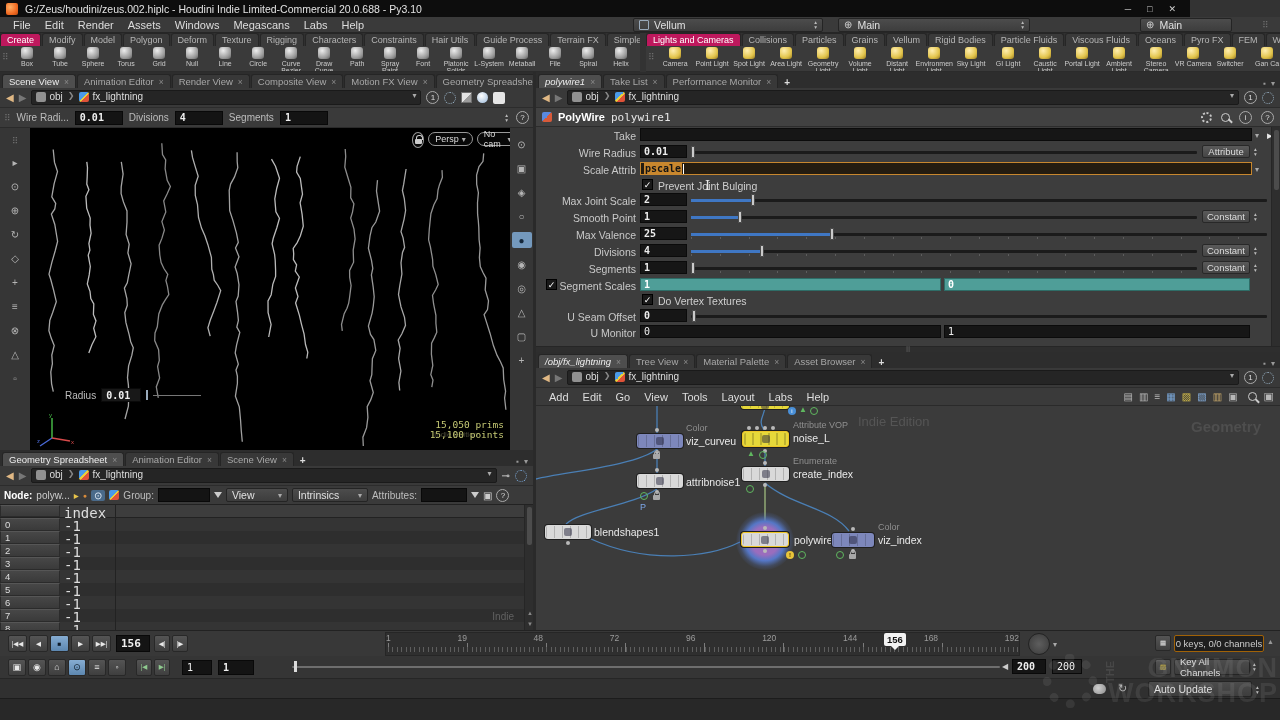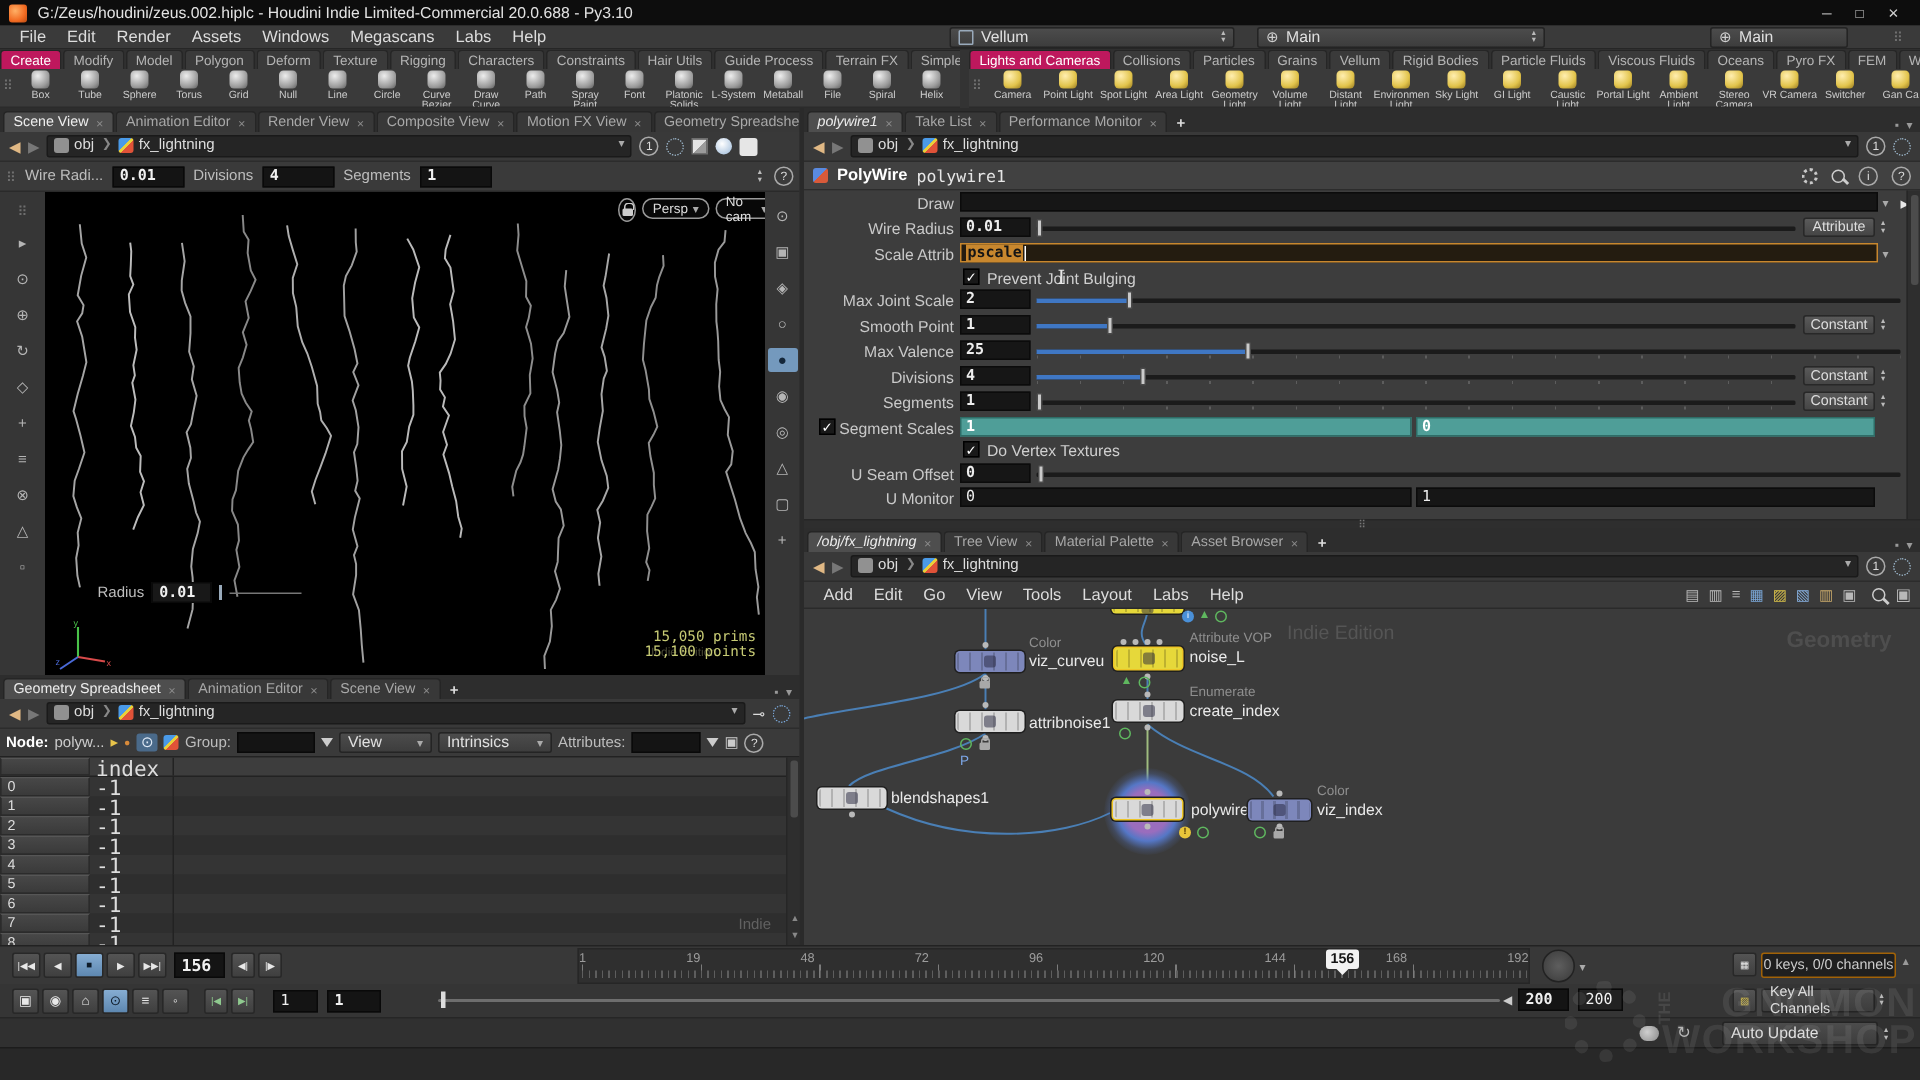--- a/index.html
+++ b/index.html
@@ -3,21 +3,21 @@
 <meta charset="utf-8">
 <style>
   *{box-sizing:border-box;margin:0;padding:0}
   html,body{background:#1a1a1a}
   #app{position:relative;width:1280px;height:720px;background:#333;overflow:hidden;
        font-family:"Liberation Sans",sans-serif;font-size:11px;color:#ccc}
   .abs{position:absolute}
   .mono{font-family:"DejaVu Sans Mono",monospace}
 
   
-  .titlebar{left:0;top:0;width:1280px;height:17px;background:#0d0d0d;display:flex;align-items:center;gap:7px;padding:0 6px;color:#e3e3e3;font-size:10.5px}
+  .titlebar{left:0;top:0;width:1190px;height:17px;background:#0d0d0d;display:flex;align-items:center;gap:7px;padding:0 6px;color:#e3e3e3;font-size:10.5px}
   .hlogo{width:12px;height:12px;border-radius:2px;background:radial-gradient(circle at 35% 35%,#ffb066,#f26b22 60%,#b84a12)}
   .winbtns{margin-left:auto;display:flex;gap:16px;color:#cfcfcf;font-size:9px;padding-right:8px}
   .menubar{left:0;top:17px;width:1280px;height:16px;background:#3a3a3a;border-bottom:1px solid #262626;display:flex;align-items:center;padding:0 6px;gap:2px}
   .mitem{padding:0 7px;color:#ddd;font-size:11px}
   .mockselect{display:flex;align-items:center;gap:5px;background:linear-gradient(#4c4c4c,#3d3d3d);border:1px solid #242424;border-radius:2px;height:14px;padding:0 5px;font-size:10.5px;color:#e0e0e0}
   .spin{display:flex;flex-direction:column;line-height:4.5px;font-size:5.5px;color:#bbb}
   .msq{width:10px;height:10px;border:1px solid #9ab;border-radius:1px;display:inline-block}
   .mcirc{color:#cfcfcf;font-size:10px}
 
   
@@ -718,21 +718,21 @@
     <span style="margin-left:auto;display:flex;gap:9px;align-items:center">
       <span class="gearc"></span>
       <span class="magicon"></span>
       <span class="cbadge">i</span>
       <span class="cbadge">?</span>
     </span>
   </div>
 
   <div class="abs params">
     <div class="prow" style="top:1px">
-      <span class="plabel">Draw</span>
+      <span class="plabel">Take</span>
       <span class="pfield" style="left:104px;width:612px;font-weight:normal"></span>
       <span class="chev" style="position:absolute;left:719px;top:3px">▾</span>
       <span style="position:absolute;left:731px;top:1px;color:#e8e8e8">▸</span>
     </div>
     <div class="prow" style="top:18px">
       <span class="plabel">Wire Radius</span>
       <span class="pfield" style="left:104px;width:47px">0.01</span>
       <span class="ptrack" style="left:155px;width:506px"></span>
       <span class="phandle" style="left:155px"></span>
       <span class="pmenu" style="left:666px;width:48px">Attribute</span>

